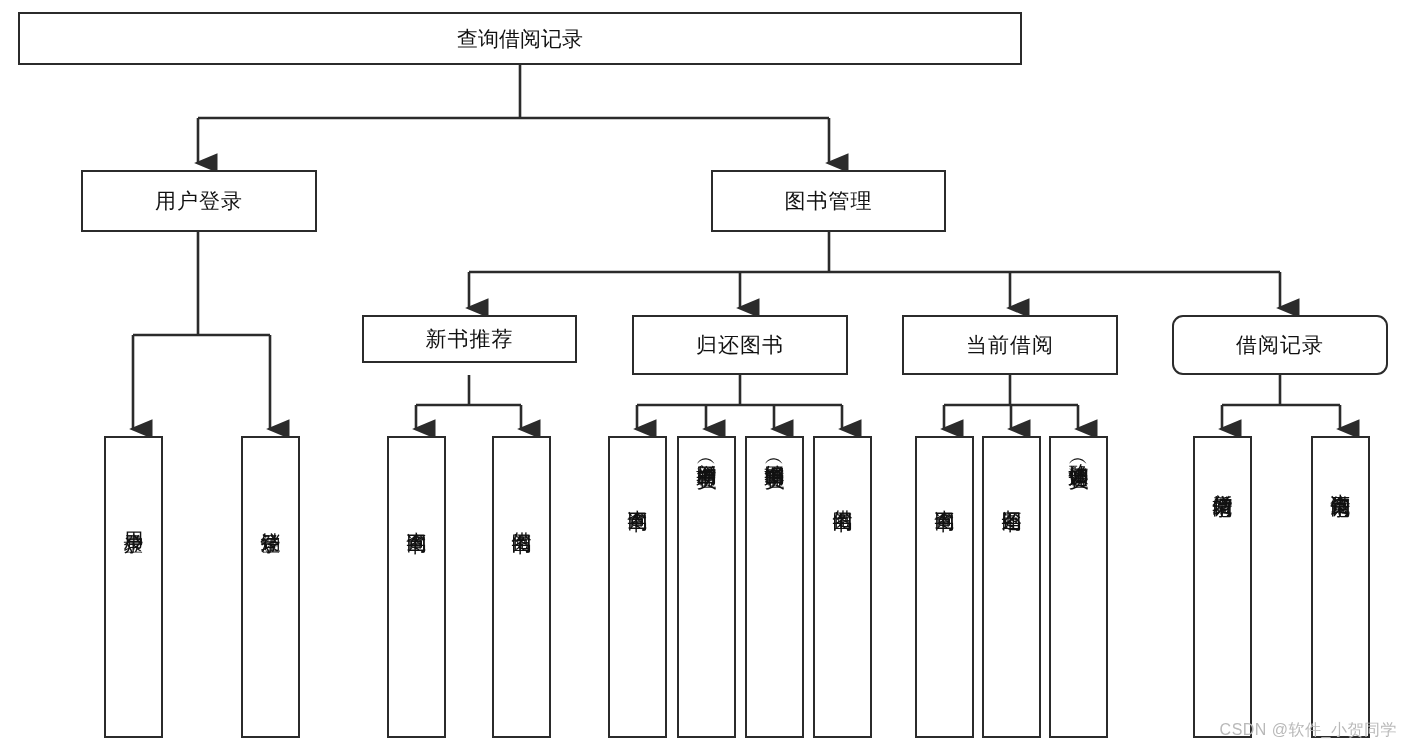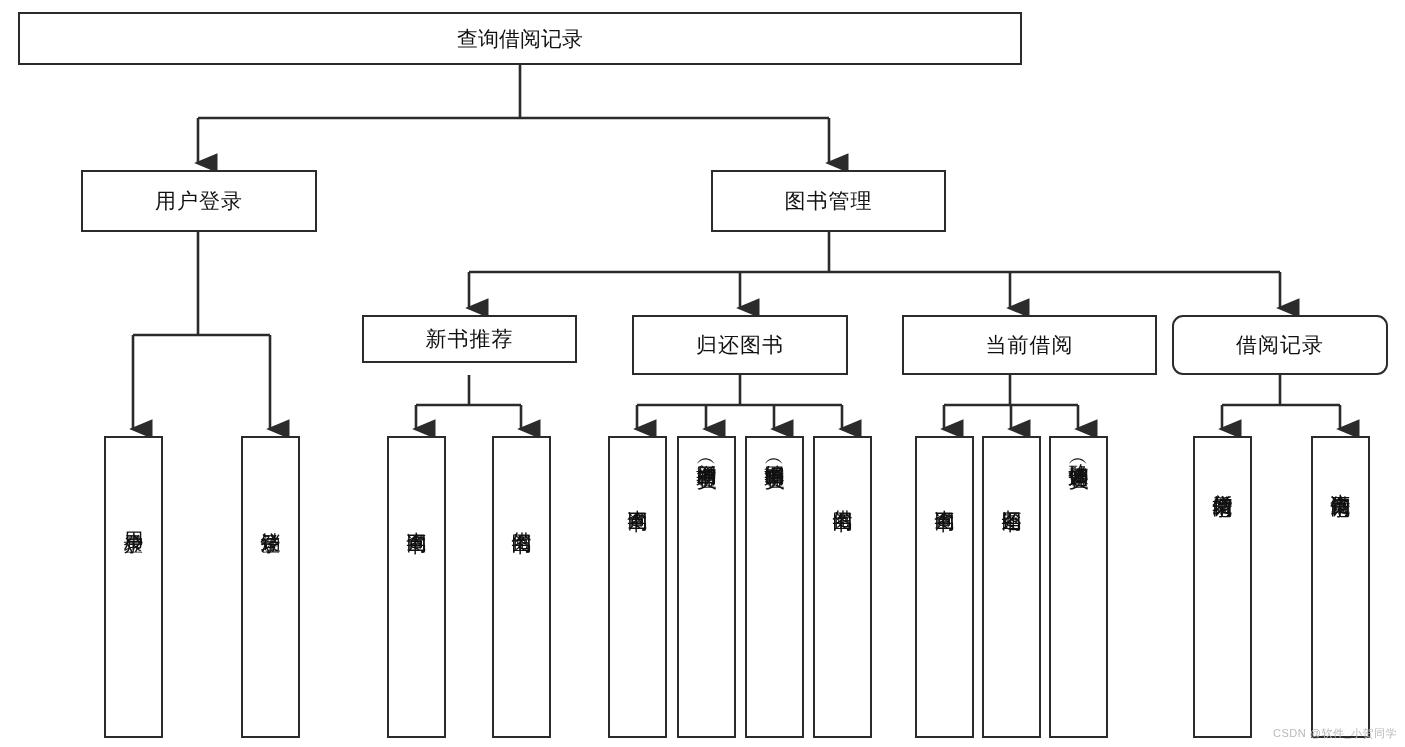--- a/index.html
+++ b/index.html
@@ -14,21 +14,21 @@
         display:flex;align-items:flex-start;justify-content:center;}
   .leaf .vt{
      writing-mode:vertical-rl; text-orientation:upright;
      font-size:20px; line-height:1.45; letter-spacing:1px; color:#111;
      white-space:nowrap; padding-top:0;
   }
   .leaf.pad-a .vt{margin-top:78px;}
   .leaf.pad-c .vt{margin-top:56px;}
   .leaf.pad-d .vt{margin-top:10px;}
   .leaf.pad-e .vt{margin-top:40px;}
-  #watermark{position:absolute;right:8px;bottom:6px;font-size:11px;color:#b9b9b9;
+  #watermark{position:absolute;right:8px;bottom:6px;font-size:16px;color:#b9b9b9;
              letter-spacing:0.5px;white-space:nowrap;}
 </style>
 </head>
 <body>
 
 <div id="stage">
 
   <svg id="edges" viewBox="0 0 1405 747" xmlns="http://www.w3.org/2000/svg">
     <defs>
       <marker id="ar" viewBox="0 0 12 12" refX="6" refY="10" markerWidth="9" markerHeight="9" orient="auto-start-reverse">
@@ -89,21 +89,21 @@
   <div class="node h" style="left:711px;top:170px;width:235px;height:62px;text-align:right;">
     <span>图书管理</span>
   </div>
 
   <div class="node h" style="left:362px;top:315px;width:215px;height:48px;">
     <span>新书推荐</span>
   </div>
   <div class="node h" style="left:632px;top:315px;width:216px;height:60px;">
     <span>归还图书</span>
   </div>
-  <div class="node h" style="left:902px;top:315px;width:255px;height:60px;">
+  <div class="node h" style="left:902px;top:315px;width:216px;height:60px;">
     <span>当前借阅</span>
   </div>
   <div class="node h" style="left:1172px;top:315px;width:216px;height:60px;border-radius:11px;">
     <span>借阅记录</span>
   </div>
 
   <div class="leaf pad-a" style="left:104px;top:436px;width:59px;height:302px;">
     <span class="vt">用户登录</span>
   </div>
   <div class="leaf pad-a" style="left:241px;top:436px;width:59px;height:302px;">

